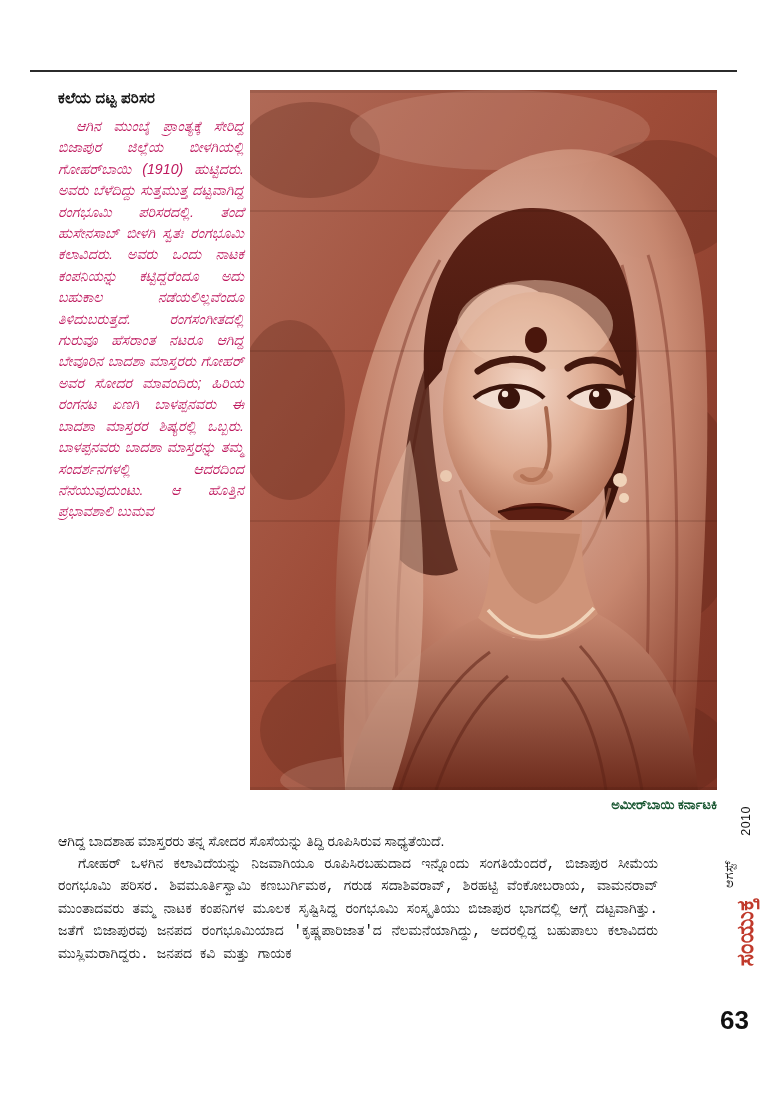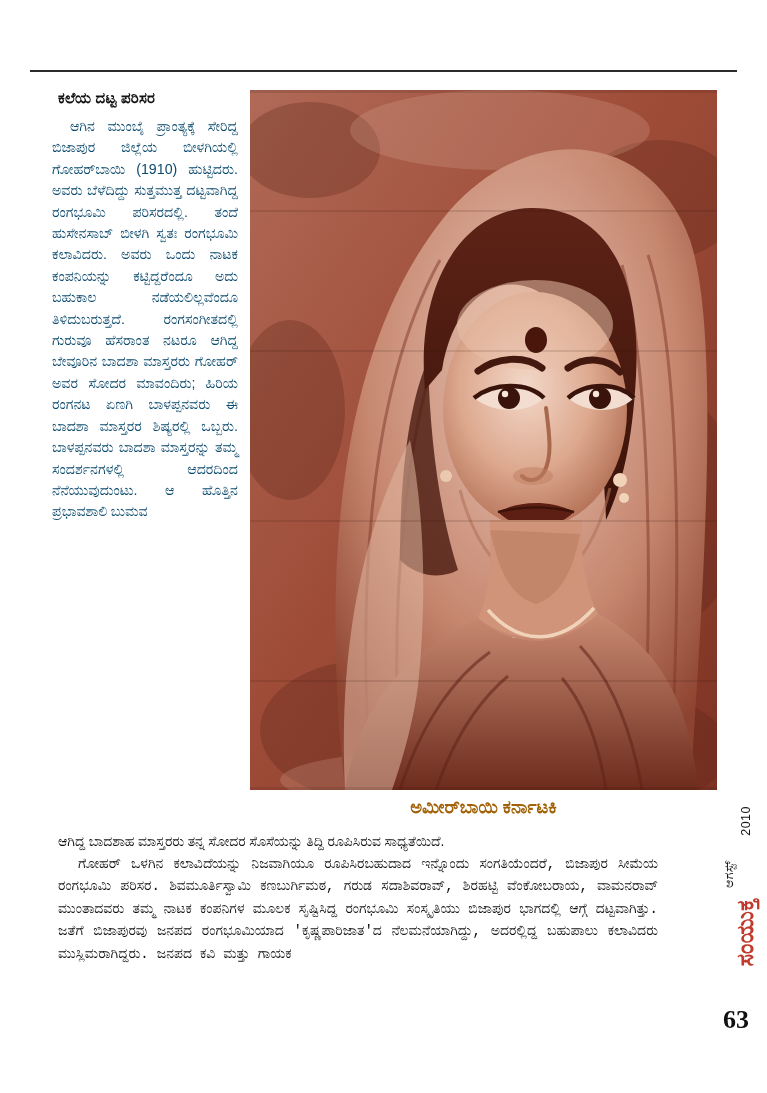--- a/index.html
+++ b/index.html
@@ -43,28 +43,29 @@
     font-size: 15px;
     line-height: 20px;
     font-weight: bold;
     color: #111;
     letter-spacing: 0.2px;
   }
 
   
   .col-left {
     position: absolute;
-    left: 52px;
+    left: 58px;
     top: 116px;
     width: 186px;
     font-size: 14.2px;
     line-height: 21.4px;
     text-align: justify;
-    color: #0c4a6e;
+    color: #be185d;
     word-spacing: -0.5px;
+    font-style: italic;
   }
   .col-left .indent { text-indent: 18px; display: block; }
 
   
   .photo-wrap {
     position: absolute;
     left: 250px;
     top: 90px;
     width: 467px;
     height: 700px;
@@ -75,24 +76,24 @@
     overflow: hidden;
     background: #b5634d;
   }
   .photo svg { display: block; width: 100%; height: 100%; }
 
   .caption {
     position: absolute;
     left: 250px;
     top: 797px;
     width: 467px;
-    text-align: center;
-    font-size: 18px;
+    text-align: right;
+    font-size: 13px;
     font-weight: bold;
-    color: #a16207;
+    color: #14532d;
   }
 
   
   .col-full {
     position: absolute;
     left: 58px;
     top: 830px;
     width: 600px;
     font-size: 14px;
     line-height: 22.6px;
@@ -134,21 +135,20 @@
     transform: rotate(180deg);
     letter-spacing: 0.5px;
   }
   .page-number {
     position: absolute;
     right: 18px;
     top: 1005px;
     font-size: 26px;
     font-weight: bold;
     color: #111;
-    font-family: Liberation Serif, serif;
   }
 </style>
 </head>
 <body>
 
 <div class="page">
 
   <div class="top-rule"></div>
 
   <div class="headline">ಕಲೆಯ ದಟ್ಟ ಪರಿಸರ</div>

